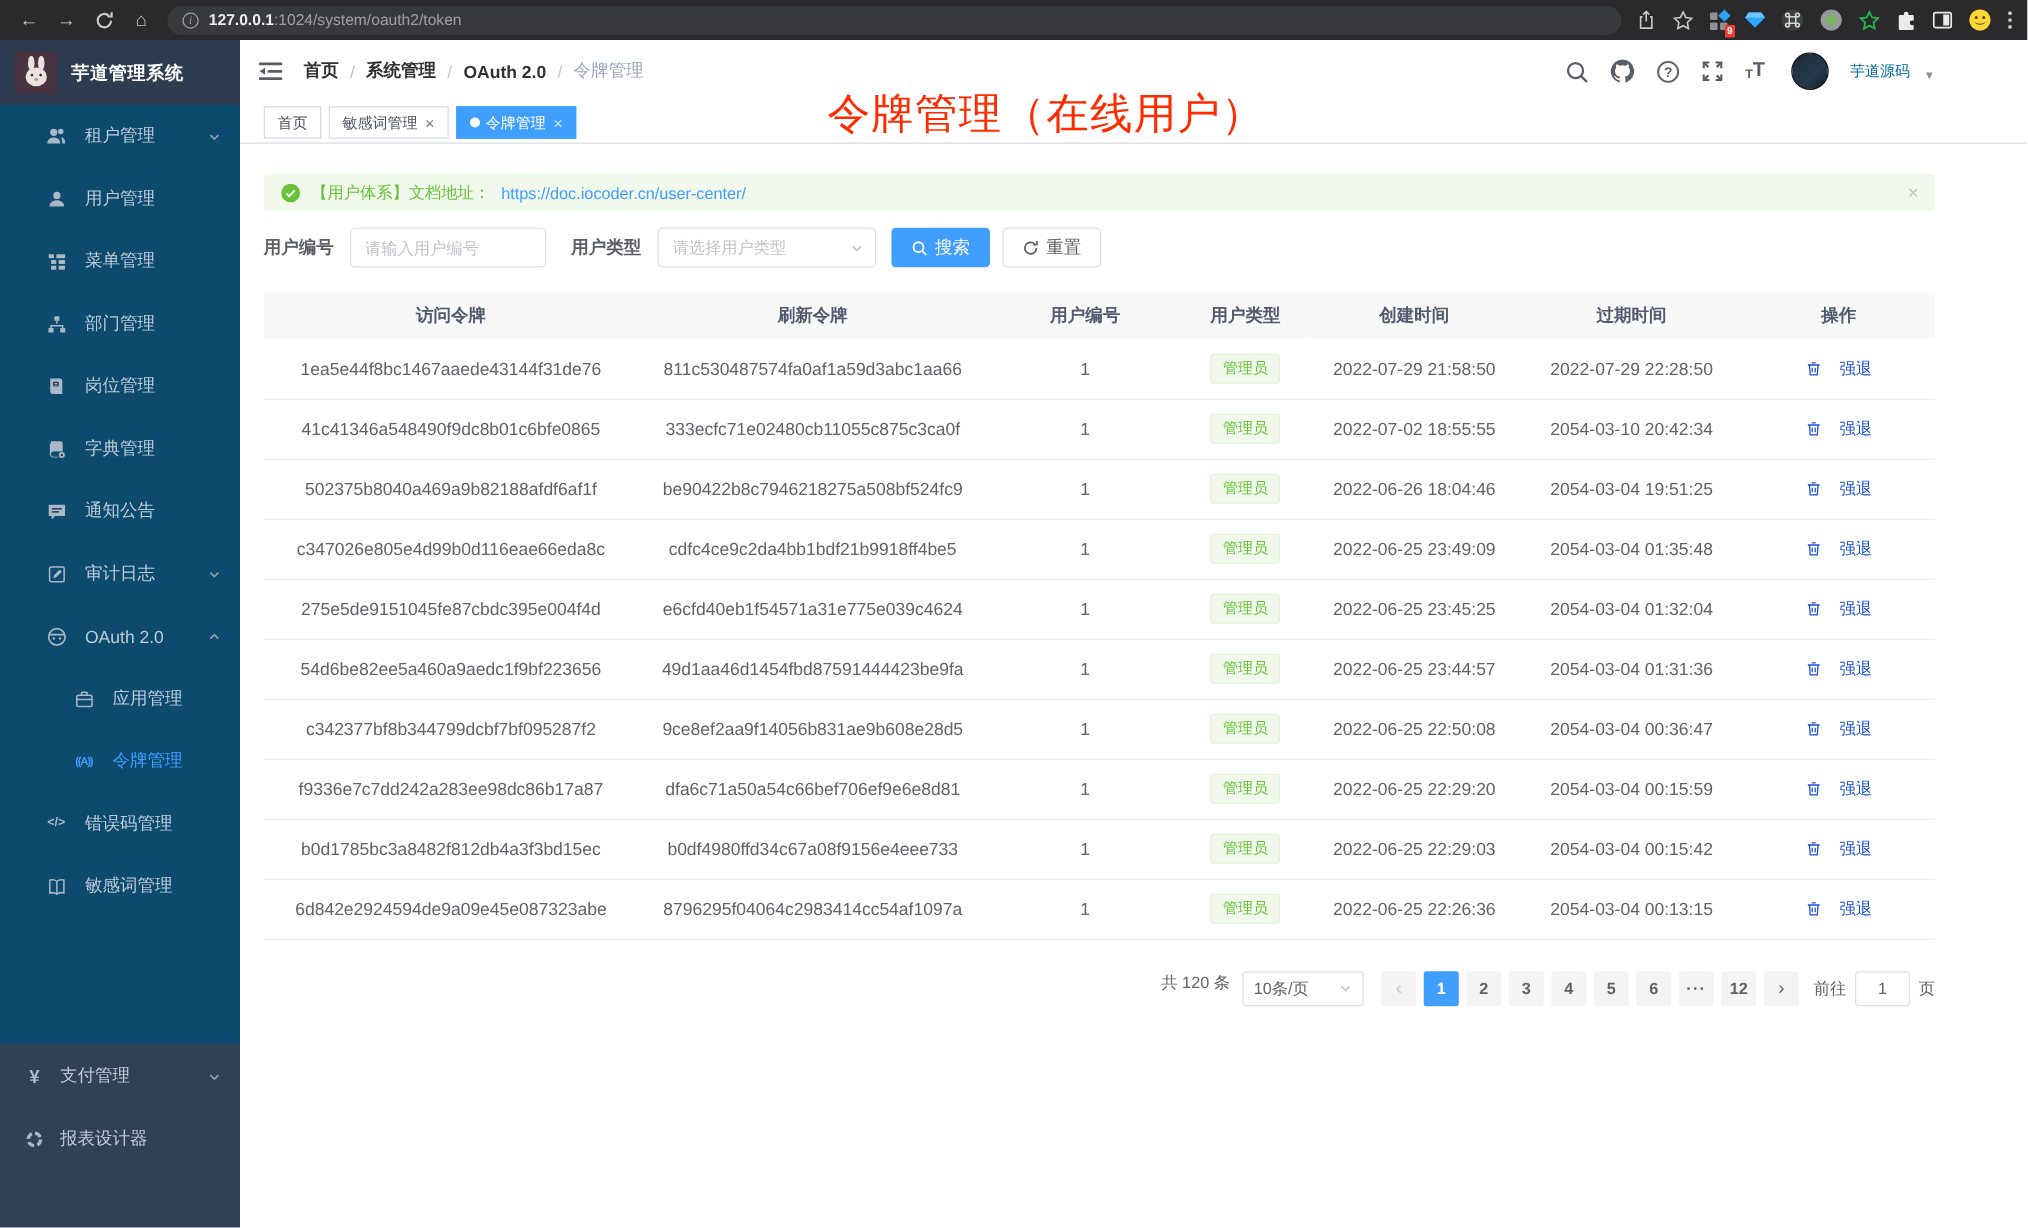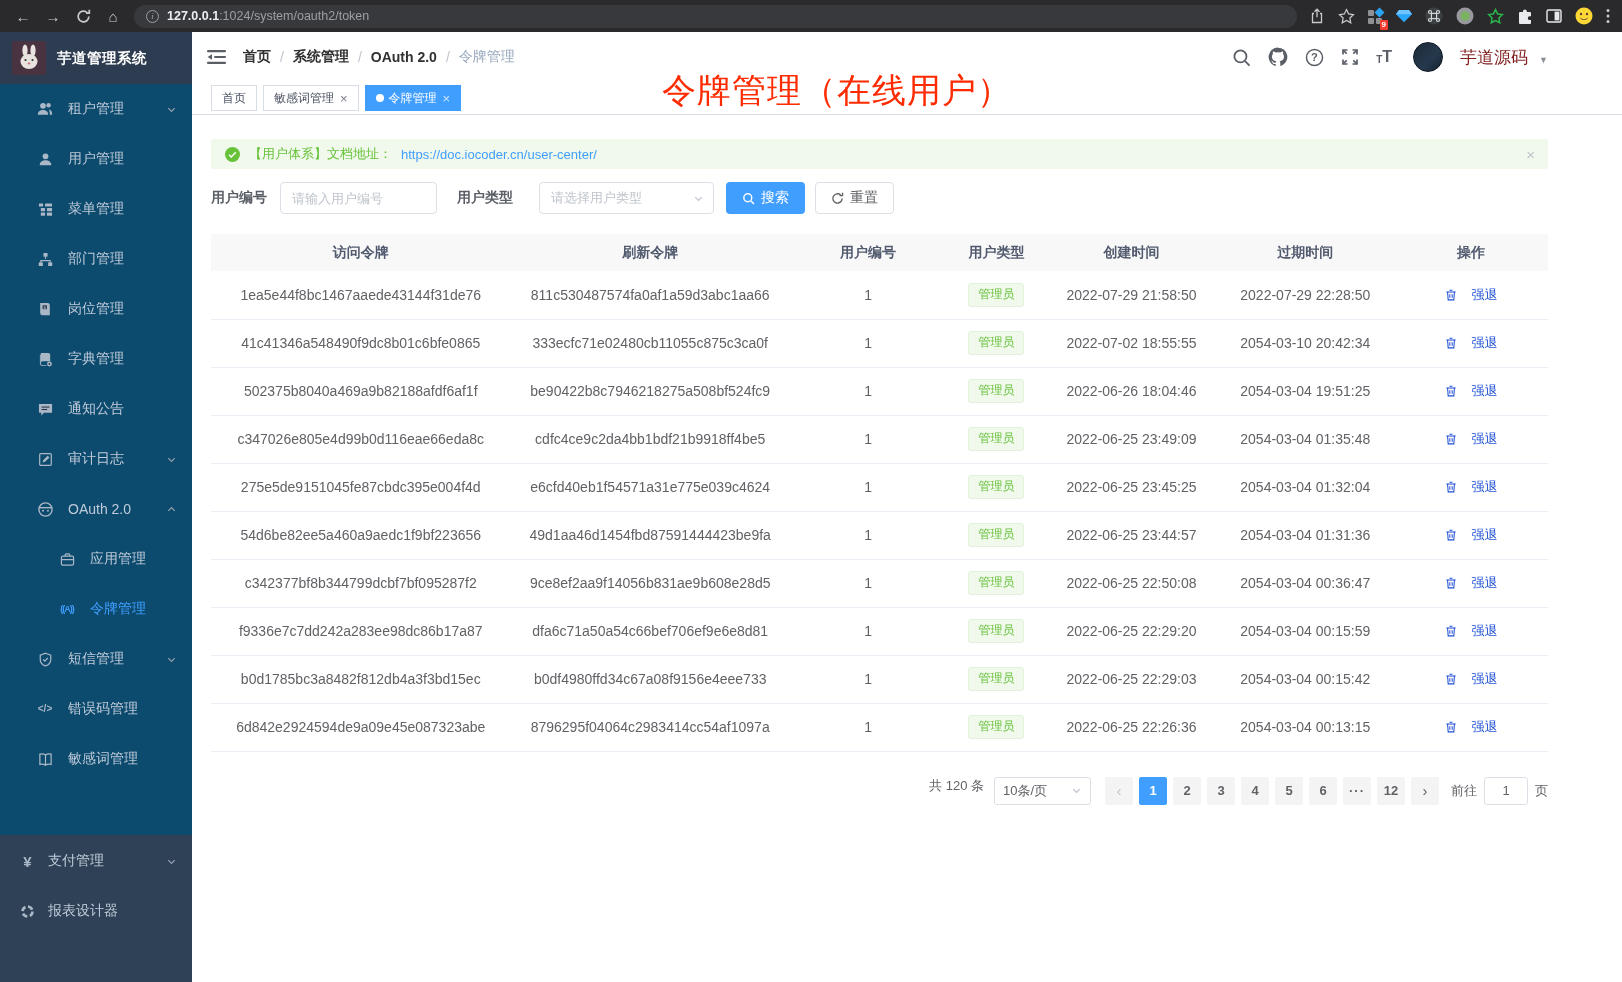--- a/index.html
+++ b/index.html
@@ -49,41 +49,41 @@
   .navbar{height:50px;display:flex;align-items:center;padding:0 74px 0 15px;}
   .hamburger{color:#5a5e66;margin-right:17px}
   .breadcrumb{display:flex;align-items:center;font-size:14px}
   .bc-item{color:#303133;font-weight:600;cursor:pointer}
   .bc-item.last{color:#97a8be;font-weight:400;cursor:default}
   .bc-sep{color:#c0c4cc;margin:0 9px;font-weight:400}
   .navbar-right{margin-left:auto;display:flex;align-items:center;gap:17px}
   .navbar-right .hic{color:#5a5e66;cursor:pointer}
   .fonticon{display:inline-flex;align-items:flex-end;color:#5a5e66;font-weight:700;line-height:1}
   .avatar{width:30px;height:30px;border-radius:50%;background:linear-gradient(135deg,#1d2b3a 0%,#25384c 60%,#16222e 100%);border:1px solid #0e1722;margin-left:4px}
-  .uname{font-size:17px;color:#7f1d1d}
+  .uname{font-size:12px;color:#0369a1}
   .ucaret{color:#8a8f97;font-size:9px;margin-left:-6px;padding-top:6px}
 
   .tabsbar{height:33px;display:flex;align-items:center;gap:6px;padding:0 74px 0 19px;border-bottom:1px solid #d8dce5}
   .tab{height:26px;display:inline-flex;align-items:center;gap:5px;padding:0 10px;border:1px solid #d8dce5;background:#fff;font-size:12px;color:#495060;cursor:pointer}
   .tab.active{background:#409eff;border-color:#409eff;color:#fff}
   .tab .dot{width:8px;height:8px;border-radius:50%;background:#fff}
   .tab .tclose{font-size:13px;line-height:1;opacity:.75;margin-left:1px}
 
   .annotation{position:absolute;left:470px;top:36px;font-size:34px;font-weight:400;color:#fe2b00;letter-spacing:1px;z-index:6;pointer-events:none;white-space:nowrap}
 
   .content{padding:24px 74px 0 19px}
   .alert{height:30px;background:#f0f9eb;border-radius:3px;display:flex;align-items:center;padding:0 14px;gap:9px;font-size:13px;color:#67c23a;position:relative}
   .alert .link{color:#409eff;cursor:pointer}
   .alert .aclose{position:absolute;right:13px;color:#c0c4cc;font-size:15px;cursor:pointer}
 
   .filters{display:flex;align-items:center;margin-top:13px;font-size:14px}
   .flabel{color:#5a5e66;font-weight:700;margin-right:13px}
   .f-input{width:157px;height:32px;border:1px solid #dcdfe6;border-radius:4px;padding:0 11px;font-size:13px;color:#606266;outline:none;font-family:inherit}
   .f-input::placeholder{color:#bfc4cc}
-  .f-select{width:175px;height:32px;border:1px solid #dcdfe6;border-radius:4px;padding:0 9px 0 11px;font-size:13px;color:#bfc4cc;display:flex;align-items:center;justify-content:space-between;margin-left:13px;cursor:pointer}
+  .f-select{width:175px;height:32px;border:1px solid #dcdfe6;border-radius:4px;padding:0 9px 0 11px;font-size:13px;color:#bfc4cc;display:flex;align-items:center;justify-content:space-between;margin-left:0;cursor:pointer}
   .grp2{margin-left:20px;display:flex;align-items:center}
   .btn{height:32px;display:inline-flex;align-items:center;gap:6px;padding:0 15px;border-radius:4px;font-size:14px;cursor:pointer;border:1px solid transparent}
   .btn-primary{background:#409eff;color:#fff;margin-left:12px}
   .btn-plain{background:#fff;color:#606266;border-color:#dcdfe6;margin-left:10px}
 
   table{width:100%;margin-top:20px;border-collapse:collapse;table-layout:fixed}
   col.c1{width:22.4%}col.c2{width:20.9%}col.c3{width:11.7%}col.c4{width:7.5%}
   col.c5{width:12.7%}col.c6{width:13.3%}col.c7{width:11.5%}
   th{height:37px;background:#f8f8f9;color:#515a6e;font-size:14px;font-weight:700;text-align:center}
   td{height:48px;border-bottom:1px solid #ebeef5;font-size:14px;color:#606266;text-align:center;white-space:nowrap;overflow:hidden}
@@ -334,34 +334,20 @@
               <path d="M5.5 4.5V3.2a1.2 1.2 0 0 1 1.2-1.2h2.6a1.2 1.2 0 0 1 1.2 1.2v1.3M1.5 8.2h13"></path>
             </svg>
           </span>
           <span class="mlabel">应用管理</span>
         </div>
         <div class="menu-item child active">
           <span class="ic mi">
             <span class="txticon" style="font-size:9px">((A))</span>
           </span>
           <span class="mlabel">令牌管理</span>
-        </div>
-        <div class="menu-item">
-          <span class="ic mi">
-            <svg viewBox="0 0 16 16" width="15" height="15" fill="none" stroke="currentColor" stroke-width="1.3">
-              <path d="M8 1.3l5.6 2v4.6c0 3.5-2.6 5.9-5.6 6.9-3-1-5.6-3.4-5.6-6.9V3.3z"></path>
-              <path d="M5.4 7.9l1.9 1.9 3.2-3.5"></path>
-            </svg>
-          </span>
-          <span class="mlabel">短信管理</span>
-          <span class="ic chev">
-            <svg viewBox="0 0 12 12" width="11" height="11" fill="none" stroke="currentColor" stroke-width="1.4">
-              <path d="M2.5 4.5L6 8l3.5-3.5"></path>
-            </svg>
-          </span>
         </div>
         <div class="menu-item">
           <span class="ic mi">
             <span class="txticon" style="font-size:10px;letter-spacing:0">&lt;/&gt;</span>
           </span>
           <span class="mlabel">错误码管理</span>
         </div>
         <div class="menu-item">
           <span class="ic mi">
             <svg viewBox="0 0 16 16" width="15" height="15" fill="none" stroke="currentColor" stroke-width="1.3">

